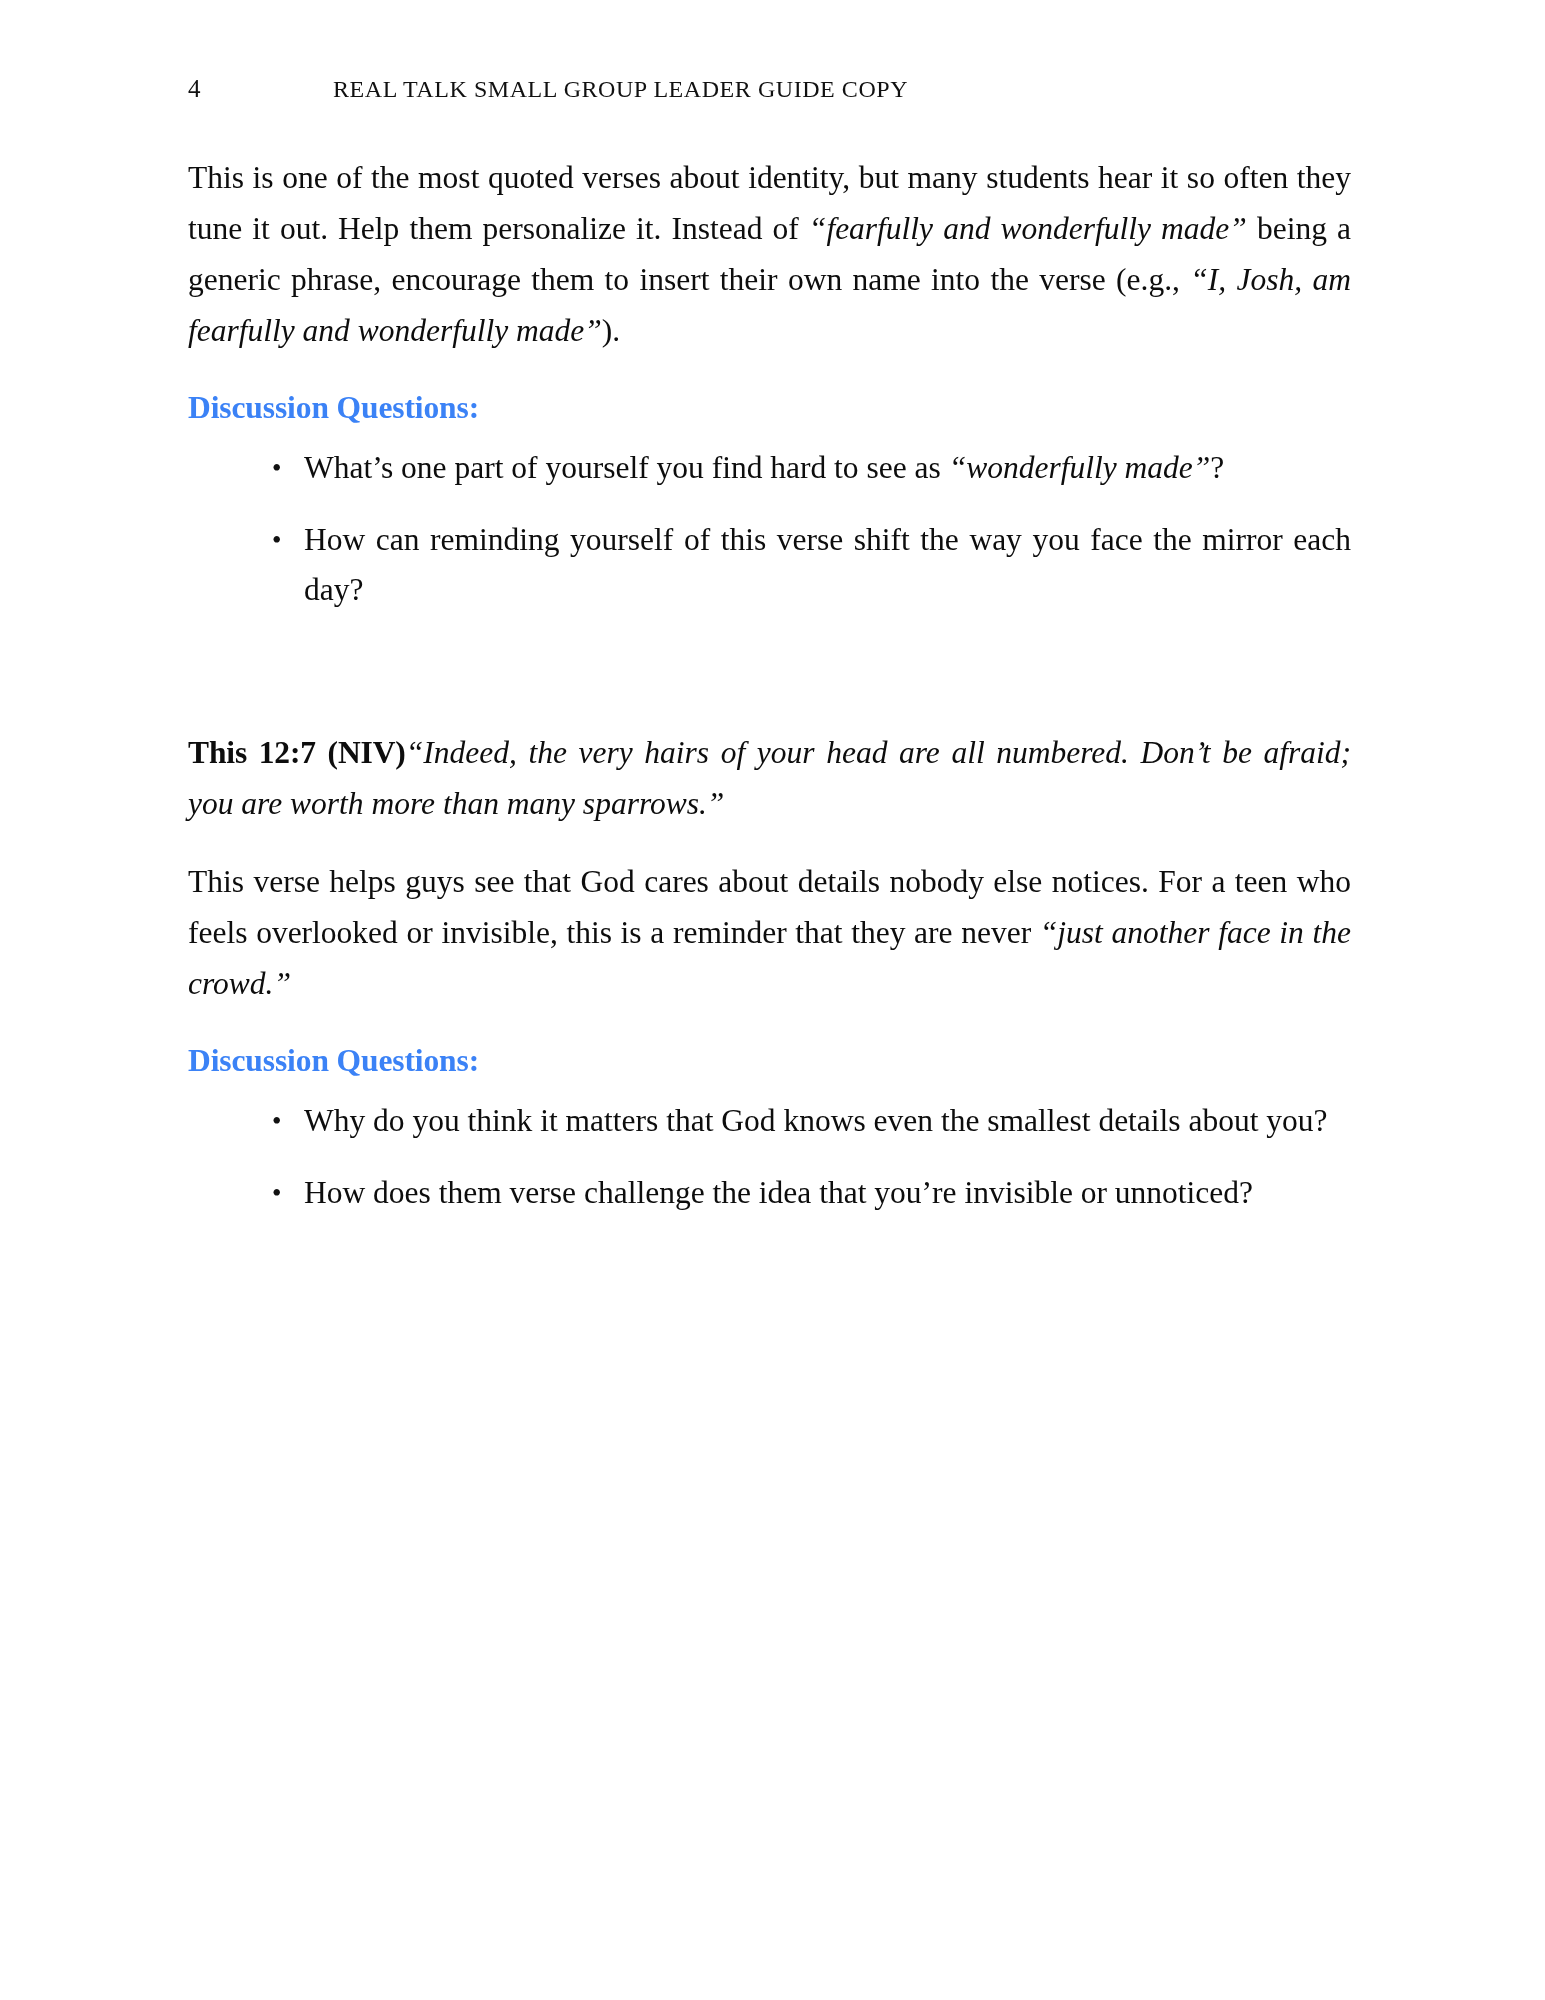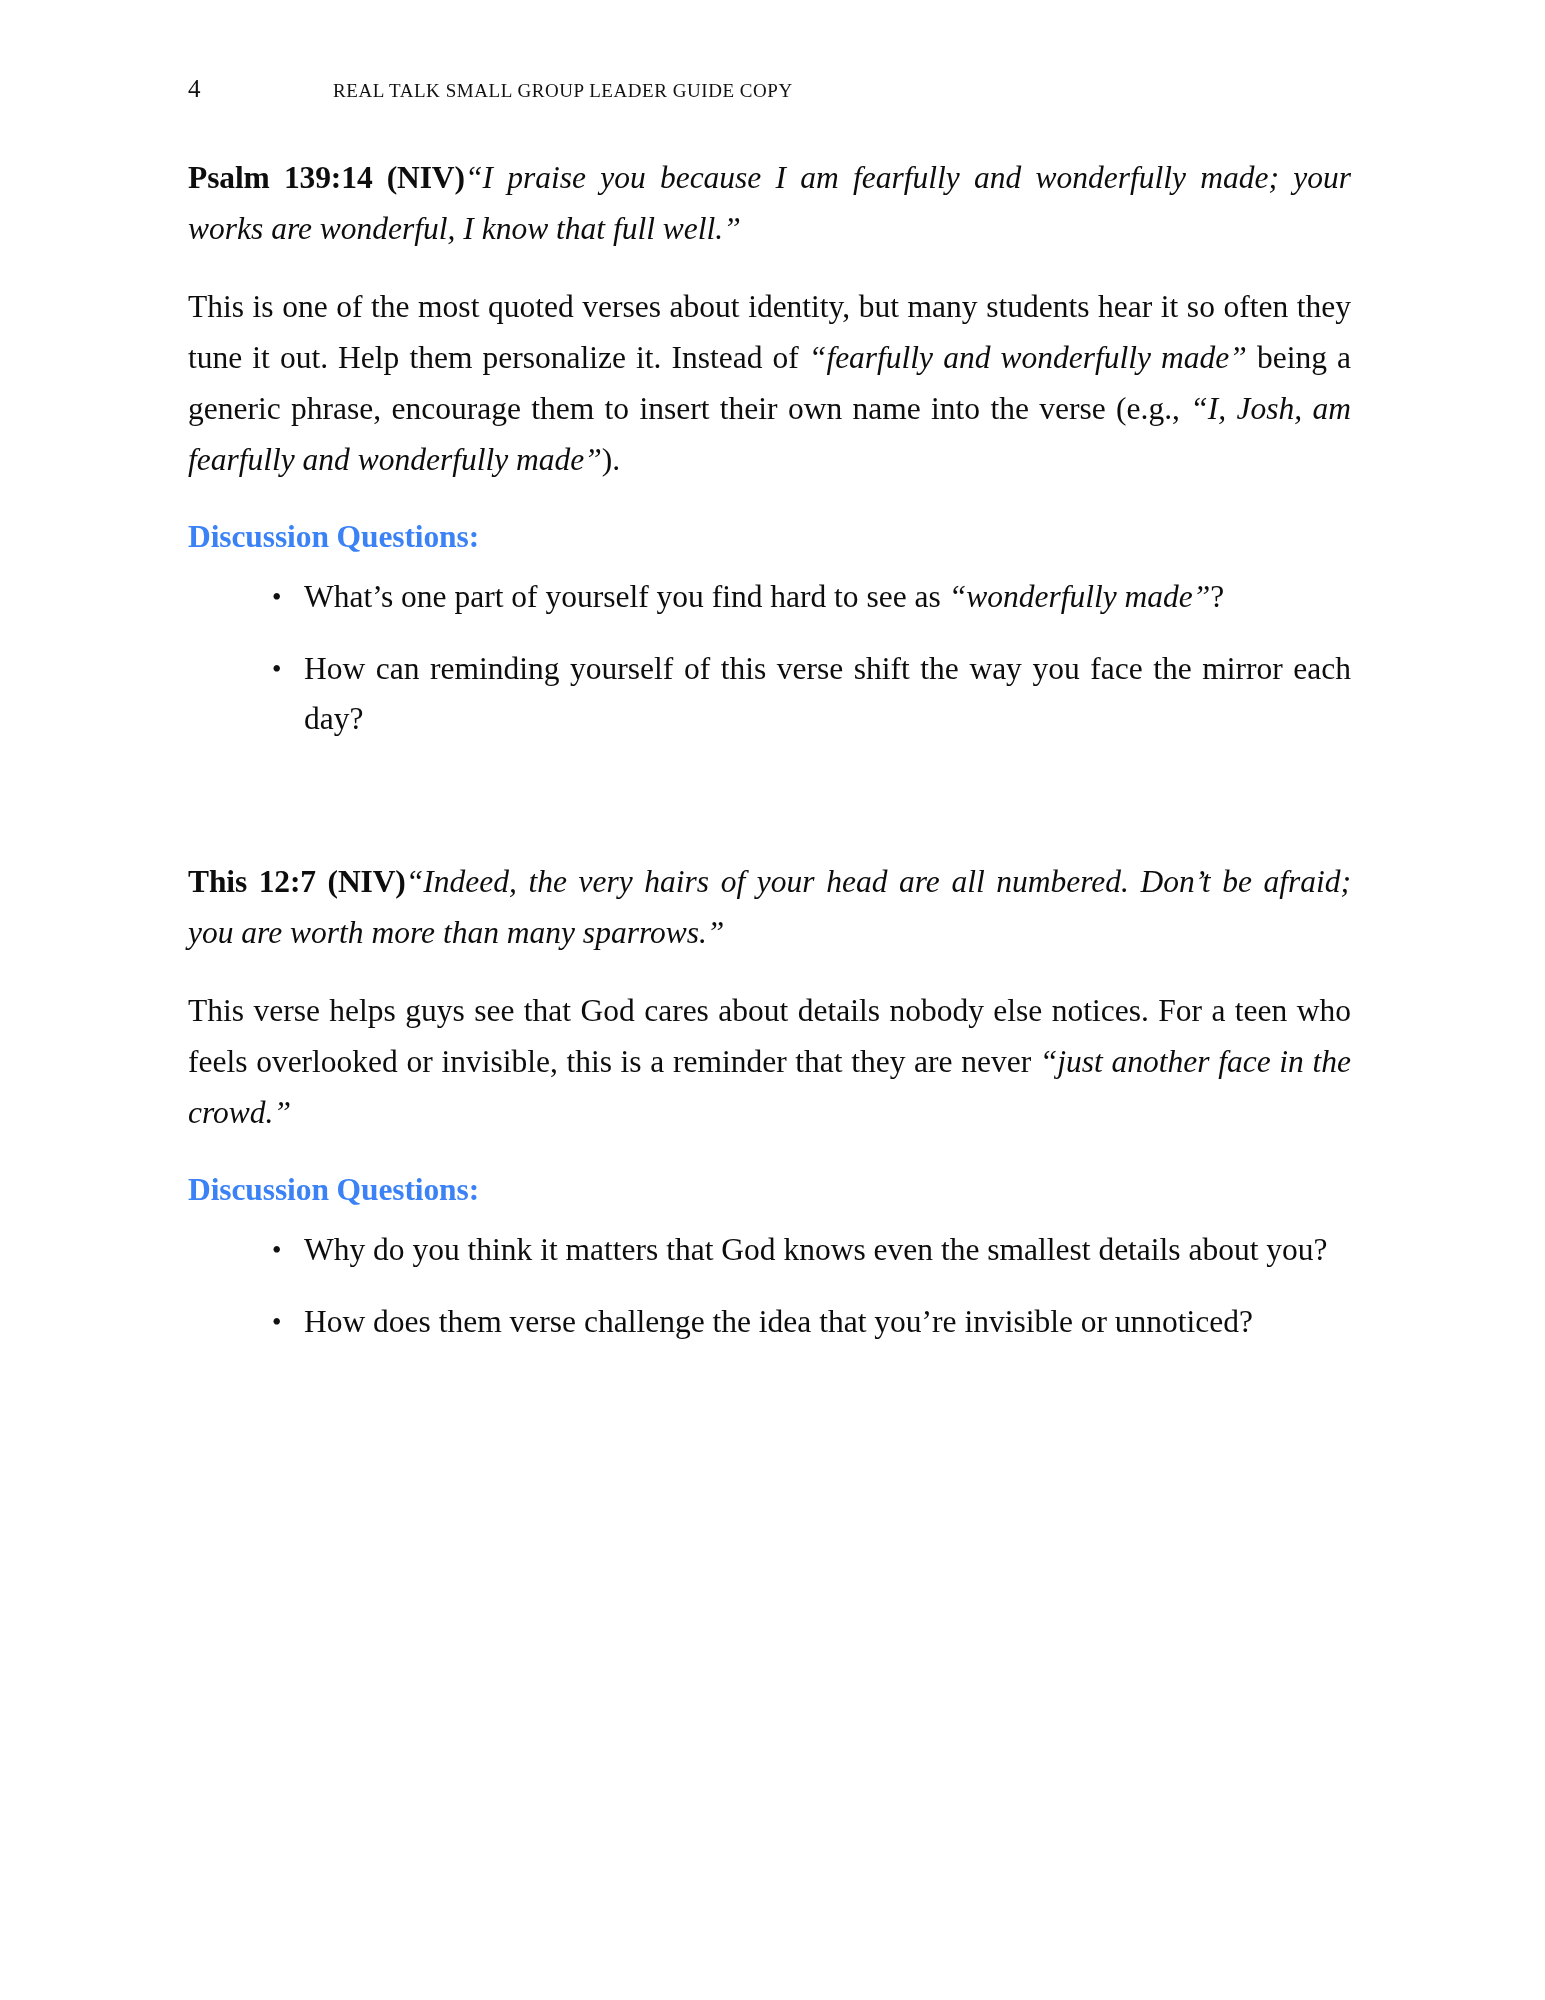--- a/index.html
+++ b/index.html
@@ -36,21 +36,21 @@
   }
   .folio {
     font-size: 25px;
     line-height: 1;
     letter-spacing: 0.2px;
     color: #111;
     width: 145px;
     flex: none;
   }
   .header-title {
-    font-size: 19px;
+    font-size: 24px;
     line-height: 1;
     letter-spacing: 0.55px;
     color: #111;
     white-space: nowrap;
     font-variant: normal;
   }
 
   
   .column {
     position: absolute;
@@ -124,23 +124,20 @@
 
 <div class="page">
 
   <div class="running-header">
     <span class="folio">4</span>
     <span class="header-title">REAL TALK SMALL GROUP LEADER GUIDE COPY</span>
   </div>
 
   <div class="column">
 
-    <p class="block">
-      <span class="verse-ref">Psalm 139:14 (NIV)</span><span class="quote">“I praise you because I am fearfully and wonderfully made; your works are wonderful, I know that full well.”</span>
-    </p>
 
     <p class="block">
       <span>This is one of the most quoted verses about identity, but many students hear it so often they tune it out. Help them personalize it. Instead of </span><span class="quote">“fearfully and wonderfully made”</span><span> being a generic phrase, encourage them to insert their own name into the verse (e.g., </span><span class="quote">“I, Josh, am fearfully and wonderfully made”</span><span>).</span>
     </p>
 
     <h3 class="subhead">Discussion Questions:</h3>
 
     <ul class="questions">
       <li>
         <span class="bullet">•</span>

